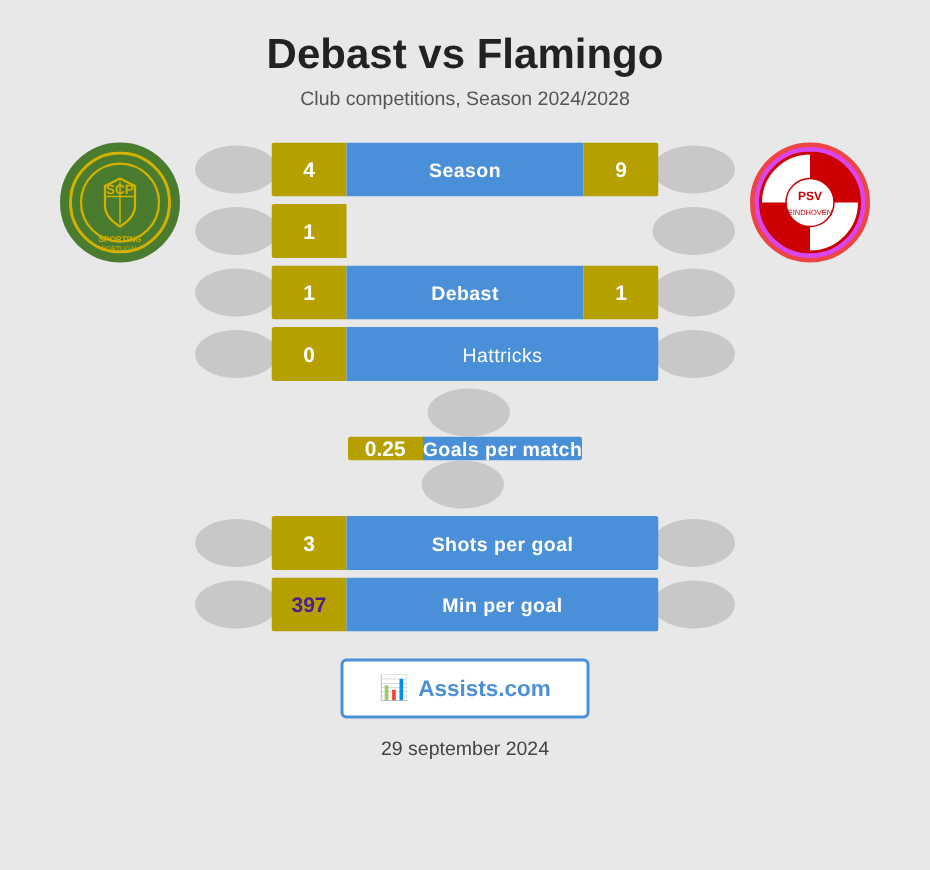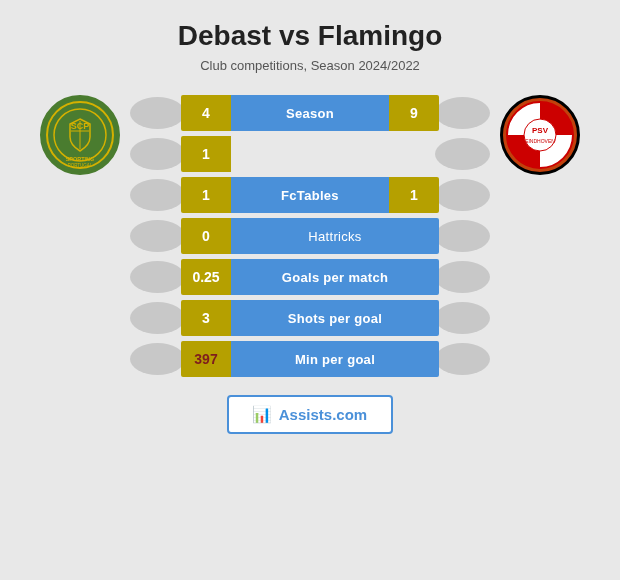--- a/index.html
+++ b/index.html
@@ -46,22 +46,22 @@
       display: flex;
       align-items: center;
       justify-content: center;
       overflow: hidden;
     }
     .scp-logo {
       background: #4a7c2f;
       border: 3px solid #4a7c2f;
     }
     .psv-logo {
-      background: #c2410c;
-      border: 3px solid #000000;
+      background: #d946ef;
+      border: 3px solid #ef4444;
     }
     .stats-area {
       flex: 1;
       display: flex;
       flex-direction: column;
       gap: 5px;
       min-width: 0;
       max-width: 360px;
     }
     .logo-decoration-row {
@@ -96,21 +96,21 @@
       font-size: 13px;
       color: #444;
       text-align: center;
     }
   </style>
 </head>
 <body>
 
 <div class="container">
   <div class="title">Debast vs Flamingo</div>
-  <div class="subtitle">Club competitions, Season 2024/2022</div>
+  <div class="subtitle">Club competitions, Season 2024/2028</div>
 
   <div class="logo-decoration-row">
 
     <div class="logo-left">
       <div class="logo-circle scp-logo">
         <svg width="68" height="68" viewBox="0 0 68 68">
 
           <circle cx="34" cy="34" r="33" fill="#4a7c2f" stroke="#d4b000" stroke-width="2"></circle>
           <circle cx="34" cy="34" r="26" fill="none" stroke="#d4b000" stroke-width="1.5"></circle>
 
@@ -142,53 +142,53 @@
           <div style="width: 55px; height: 32px; background: rgb(200, 200, 200); border-radius: 50%; margin-right: -4px; z-index: 1; flex-shrink: 0;"></div>
           <div style="display: flex; height: 36px; flex: 1 1 0%; z-index: 2; border-radius: 2px; overflow: hidden;">
             <div style="background: rgb(181, 160, 0); color: rgb(255, 255, 255); font-weight: bold; font-size: 14px; width: 50px; min-width: 50px; display: flex; align-items: center; justify-content: center;">1</div>
           </div>
           <div style="width: 55px; height: 32px; background: rgb(200, 200, 200); border-radius: 50%; margin-left: -4px; z-index: 1; flex-shrink: 0;"></div>
         </div>
         <div style="display: flex; align-items: center;">
           <div style="width: 55px; height: 32px; background: rgb(200, 200, 200); border-radius: 50%; margin-right: -4px; z-index: 1; flex-shrink: 0;"></div>
           <div style="display: flex; height: 36px; flex: 1 1 0%; z-index: 2; border-radius: 2px; overflow: hidden;">
             <div style="background: rgb(181, 160, 0); color: rgb(255, 255, 255); font-weight: bold; font-size: 14px; width: 50px; min-width: 50px; display: flex; align-items: center; justify-content: center;">1</div>
-            <div style="background: rgb(74, 144, 217); flex: 1 1 0%; display: flex; align-items: center; justify-content: center; color: rgb(255, 255, 255); font-weight: bold; font-size: 13px; letter-spacing: 0.3px;">FcTables</div>
+            <div style="background: rgb(74, 144, 217); flex: 1 1 0%; display: flex; align-items: center; justify-content: center; color: rgb(255, 255, 255); font-weight: bold; font-size: 13px; letter-spacing: 0.3px;">Debast</div>
             <div style="background: rgb(181, 160, 0); color: rgb(255, 255, 255); font-weight: bold; font-size: 14px; width: 50px; min-width: 50px; display: flex; align-items: center; justify-content: center;">1</div>
           </div>
           <div style="width: 55px; height: 32px; background: rgb(200, 200, 200); border-radius: 50%; margin-left: -4px; z-index: 1; flex-shrink: 0;"></div>
         </div>
         <div style="display: flex; align-items: center;">
           <div style="width: 55px; height: 32px; background: rgb(200, 200, 200); border-radius: 50%; margin-right: -4px; z-index: 1; flex-shrink: 0;"></div>
           <div style="display: flex; height: 36px; flex: 1 1 0%; z-index: 2; border-radius: 2px; overflow: hidden;">
             <div style="background: rgb(181, 160, 0); color: rgb(255, 255, 255); font-weight: bold; font-size: 14px; width: 50px; min-width: 50px; display: flex; align-items: center; justify-content: center;">0</div>
             <div style="background: rgb(74, 144, 217); flex: 1 1 0%; display: flex; align-items: center; justify-content: center; color: rgb(255, 255, 255); font-weight: normal; font-size: 13px; letter-spacing: 0.3px;">Hattricks</div>
           </div>
           <div style="width: 55px; height: 32px; background: rgb(200, 200, 200); border-radius: 50%; margin-left: -4px; z-index: 1; flex-shrink: 0;"></div>
         </div>
-        <div style="display: flex; align-items: center;">
+        <div style="display: flex; align-items: center; flex-direction: column;">
           <div style="width: 55px; height: 32px; background: rgb(200, 200, 200); border-radius: 50%; margin-right: -4px; z-index: 1; flex-shrink: 0;"></div>
           <div style="display: flex; height: 36px; flex: 1 1 0%; z-index: 2; border-radius: 2px; overflow: hidden;">
             <div style="background: rgb(181, 160, 0); color: rgb(255, 255, 255); font-weight: bold; font-size: 14px; width: 50px; min-width: 50px; display: flex; align-items: center; justify-content: center;">0.25</div>
             <div style="background: rgb(74, 144, 217); flex: 1 1 0%; display: flex; align-items: center; justify-content: center; color: rgb(255, 255, 255); font-weight: bold; font-size: 13px; letter-spacing: 0.3px;">Goals per match</div>
           </div>
           <div style="width: 55px; height: 32px; background: rgb(200, 200, 200); border-radius: 50%; margin-left: -4px; z-index: 1; flex-shrink: 0;"></div>
         </div>
         <div style="display: flex; align-items: center;">
           <div style="width: 55px; height: 32px; background: rgb(200, 200, 200); border-radius: 50%; margin-right: -4px; z-index: 1; flex-shrink: 0;"></div>
           <div style="display: flex; height: 36px; flex: 1 1 0%; z-index: 2; border-radius: 2px; overflow: hidden;">
             <div style="background: rgb(181, 160, 0); color: rgb(255, 255, 255); font-weight: bold; font-size: 14px; width: 50px; min-width: 50px; display: flex; align-items: center; justify-content: center;">3</div>
             <div style="background: rgb(74, 144, 217); flex: 1 1 0%; display: flex; align-items: center; justify-content: center; color: rgb(255, 255, 255); font-weight: bold; font-size: 13px; letter-spacing: 0.3px;">Shots per goal</div>
           </div>
           <div style="width: 55px; height: 32px; background: rgb(200, 200, 200); border-radius: 50%; margin-left: -4px; z-index: 1; flex-shrink: 0;"></div>
         </div>
         <div style="display: flex; align-items: center;">
           <div style="width: 55px; height: 32px; background: rgb(200, 200, 200); border-radius: 50%; margin-right: -4px; z-index: 1; flex-shrink: 0;"></div>
           <div style="display: flex; height: 36px; flex: 1 1 0%; z-index: 2; border-radius: 2px; overflow: hidden;">
-            <div style="background: rgb(181, 160, 0); color: #7f1d1d; font-weight: bold; font-size: 14px; width: 50px; min-width: 50px; display: flex; align-items: center; justify-content: center;">397</div>
+            <div style="background: rgb(181, 160, 0); color: #4c1d95; font-weight: bold; font-size: 14px; width: 50px; min-width: 50px; display: flex; align-items: center; justify-content: center;">397</div>
             <div style="background: rgb(74, 144, 217); flex: 1 1 0%; display: flex; align-items: center; justify-content: center; color: rgb(255, 255, 255); font-weight: bold; font-size: 13px; letter-spacing: 0.3px;">Min per goal</div>
           </div>
           <div style="width: 55px; height: 32px; background: rgb(200, 200, 200); border-radius: 50%; margin-left: -4px; z-index: 1; flex-shrink: 0;"></div>
         </div>
       </div>
 
     <div class="logo-right">
       <div class="logo-circle psv-logo">
         <svg width="68" height="68" viewBox="0 0 68 68">
           <circle cx="34" cy="34" r="33" fill="#fff" stroke="#cc0000" stroke-width="2"></circle>
@@ -201,13 +201,14 @@
         </svg>
       </div>
     </div>
   </div>
 
   <div class="branding-box">
     <span class="branding-icon">📊</span>
     <span class="branding-text">Assists.com</span>
   </div>
 
+  <div class="date-text">29 september 2024</div>
 </div>
 
 </body></html>

